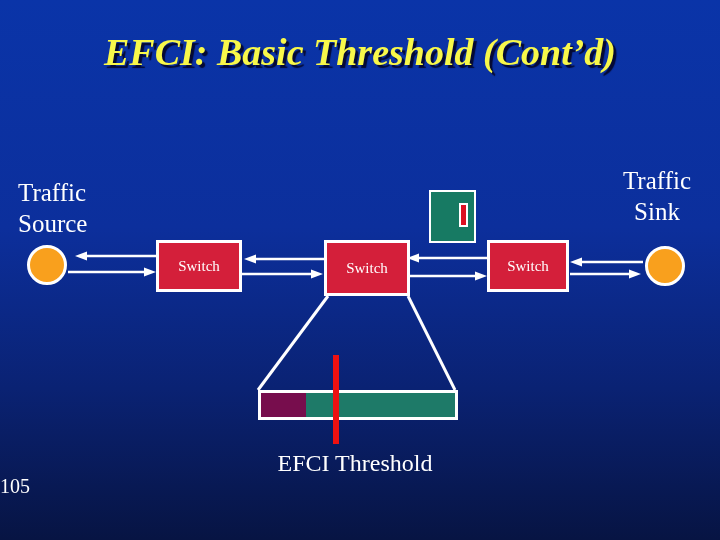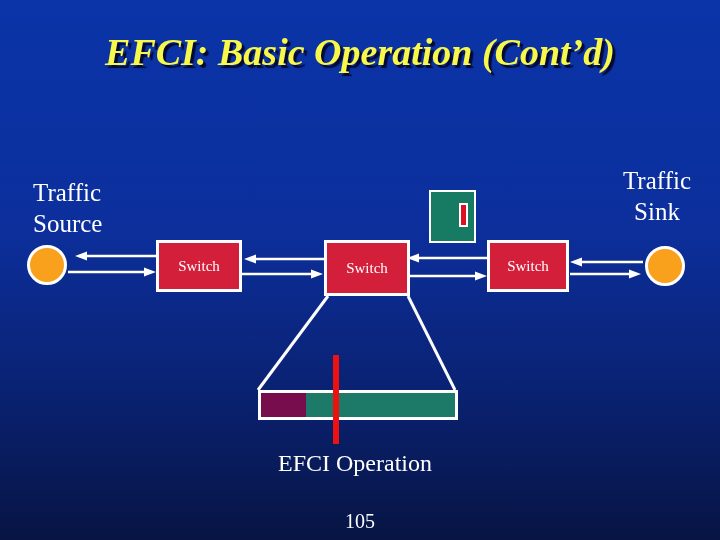--- a/index.html
+++ b/index.html
@@ -24,21 +24,20 @@
     color: #f8f84a;
     text-shadow: 3px 3px 1px rgba(4,6,40,0.9);
     white-space: nowrap;
   }
   .side-label {
     position: absolute;
     color: #ffffff;
     font-size: 25px;
     line-height: 1.22;
     white-space: pre-line;
-    margin-left: 15px;
   }
   .src-label { left: 18px; top: 178px; text-align: left; }
   .sink-label { right: 22px; top: 166px; width: 82px; text-align: center; }
   .switch {
     position: absolute;
     background: #d41f3a;
     border: 3px solid #ffffff;
     box-sizing: border-box;
     display: flex; align-items: center; justify-content: center;
     color: #ffffff;
@@ -95,32 +94,32 @@
   }
   .threshold-label {
     position: absolute;
     left: 230px; top: 450px; width: 250px;
     text-align: center;
     color: #ffffff;
     font-size: 24px;
   }
   .page-num {
     position: absolute;
-    left: 0; top: 510px; width: 100%;
-    text-align: center;
+    left: 0; top: 475px; width: 100%;
+    text-align: left;
     color: #ffffff;
     font-size: 20px;
   }
 </style>
 </head>
 <body>
 
 <div class="slide">
 
-  <div class="title">EFCI: Basic Operation (Cont’d)</div>
+  <div class="title">EFCI: Basic Threshold (Cont’d)</div>
 
   <div class="side-label src-label">Traffic
 Source</div>
   <div class="side-label sink-label">Traffic
 Sink</div>
 
   <div class="cell-icon">
     <div class="cell-bit"></div>
   </div>
 
@@ -181,17 +180,17 @@
     <span>Switch</span>
   </div>
 
   <div class="buffer">
     <div class="buf-filled"></div>
     <div class="buf-free"></div>
   </div>
 
   <div class="threshold"></div>
 
-  <div class="threshold-label">EFCI Operation</div>
+  <div class="threshold-label">EFCI Threshold</div>
 
   <div class="page-num">105</div>
 
 </div>
 
 </body></html>

